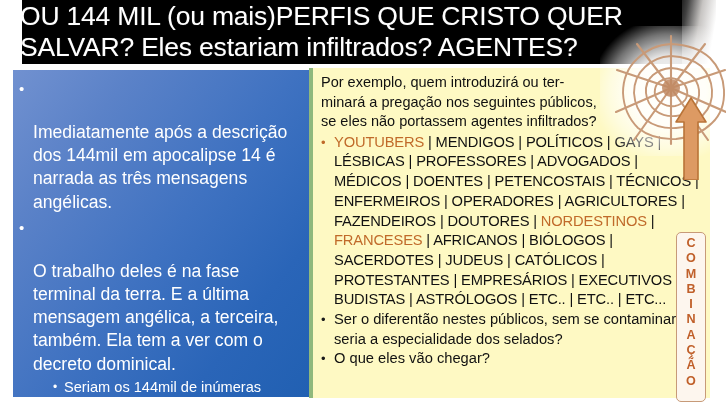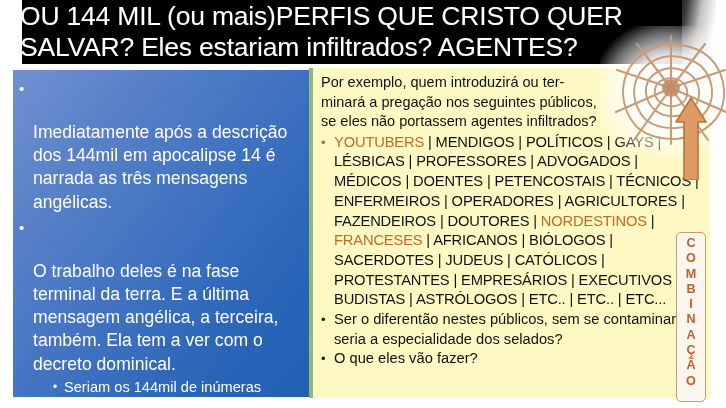--- a/index.html
+++ b/index.html
@@ -235,21 +235,21 @@
     <span class="bul">•</span>
     <span class="txt" id="groups-list"><span class="grp-hi" style="color: rgb(192, 106, 42);">YOUTUBERS</span><span> | </span><span>MENDIGOS</span><span> | </span><span>POLÍTICOS</span><span> | </span><span>GAYS</span><span> | </span><span>LÉSBICAS</span><span> | </span><span>PROFESSORES</span><span> | </span><span>ADVOGADOS</span><span> | </span><span>MÉDICOS</span><span> | </span><span>DOENTES</span><span> | </span><span>PETENCOSTAIS</span><span> | </span><span>TÉCNICOS</span><span> | </span><span>ENFERMEIROS</span><span> | </span><span>OPERADORES</span><span> | </span><span>AGRICULTORES</span><span> | </span><span>FAZENDEIROS</span><span> | </span><span>DOUTORES</span><span> | </span><span class="grp-hi" style="color: rgb(192, 106, 42);">NORDESTINOS</span><span> | </span><span class="grp-hi" style="color: rgb(192, 106, 42);">FRANCESES</span><span> | </span><span>AFRICANOS</span><span> | </span><span>BIÓLOGOS</span><span> | </span><span>SACERDOTES</span><span> | </span><span>JUDEUS</span><span> | </span><span>CATÓLICOS</span><span> | </span><span>PROTESTANTES</span><span> | </span><span>EMPRESÁRIOS</span><span> | </span><span>EXECUTIVOS</span><span> | </span><span>BUDISTAS</span><span> | </span><span>ASTRÓLOGOS</span><span> | </span><span>ETC..</span><span> | </span><span>ETC..</span><span> | </span><span>ETC...</span></span>
   </div>
 
   <div class="rg-item dark">
     <span class="bul">•</span>
     <span class="txt">Ser o diferentão nestes públicos, sem se contaminar, seria a especialidade dos selados?</span>
   </div>
   <div class="rg-item dark">
     <span class="bul">•</span>
-    <span class="txt">O que eles vão fazer?</span>
+    <span class="txt">O que eles vão chegar?</span>
   </div>
 </div>
 
 <div id="web-glow"></div>
 <svg id="spider-web" viewBox="0 0 118 112">
   <g stroke="#c89a78" stroke-width="2.1" fill="none" stroke-linecap="round">
     <line x1="59" y1="54" x2="59" y2="2"></line>
     <line x1="59" y1="54" x2="93" y2="10"></line>
     <line x1="59" y1="54" x2="113" y2="36"></line>
     <line x1="59" y1="54" x2="114" y2="78"></line>

